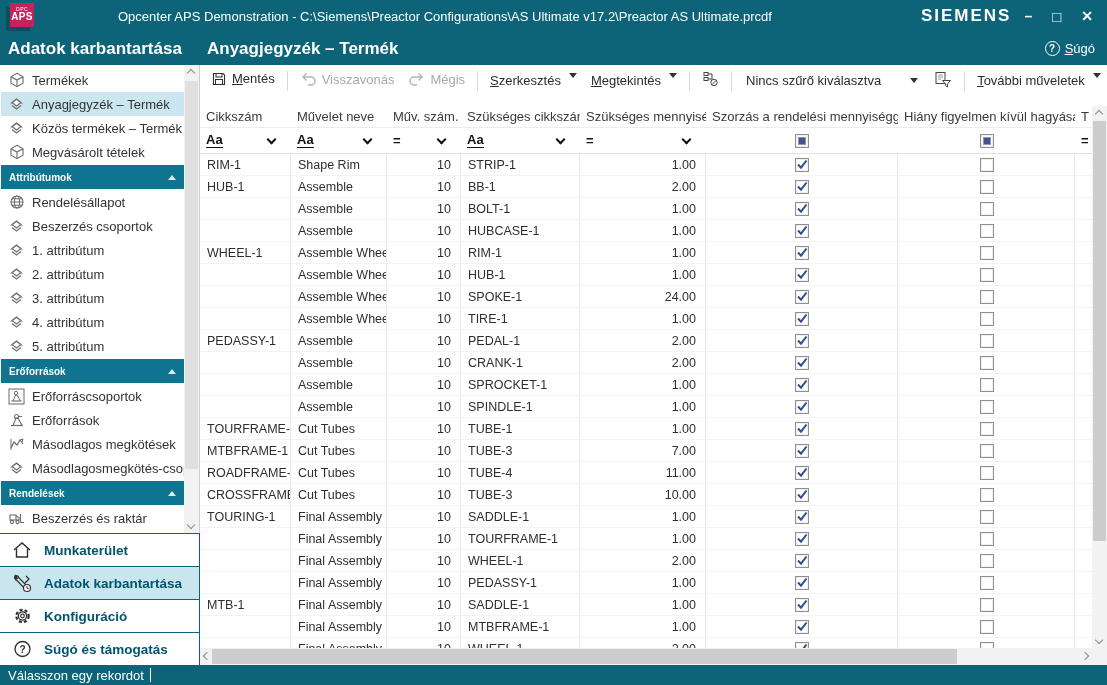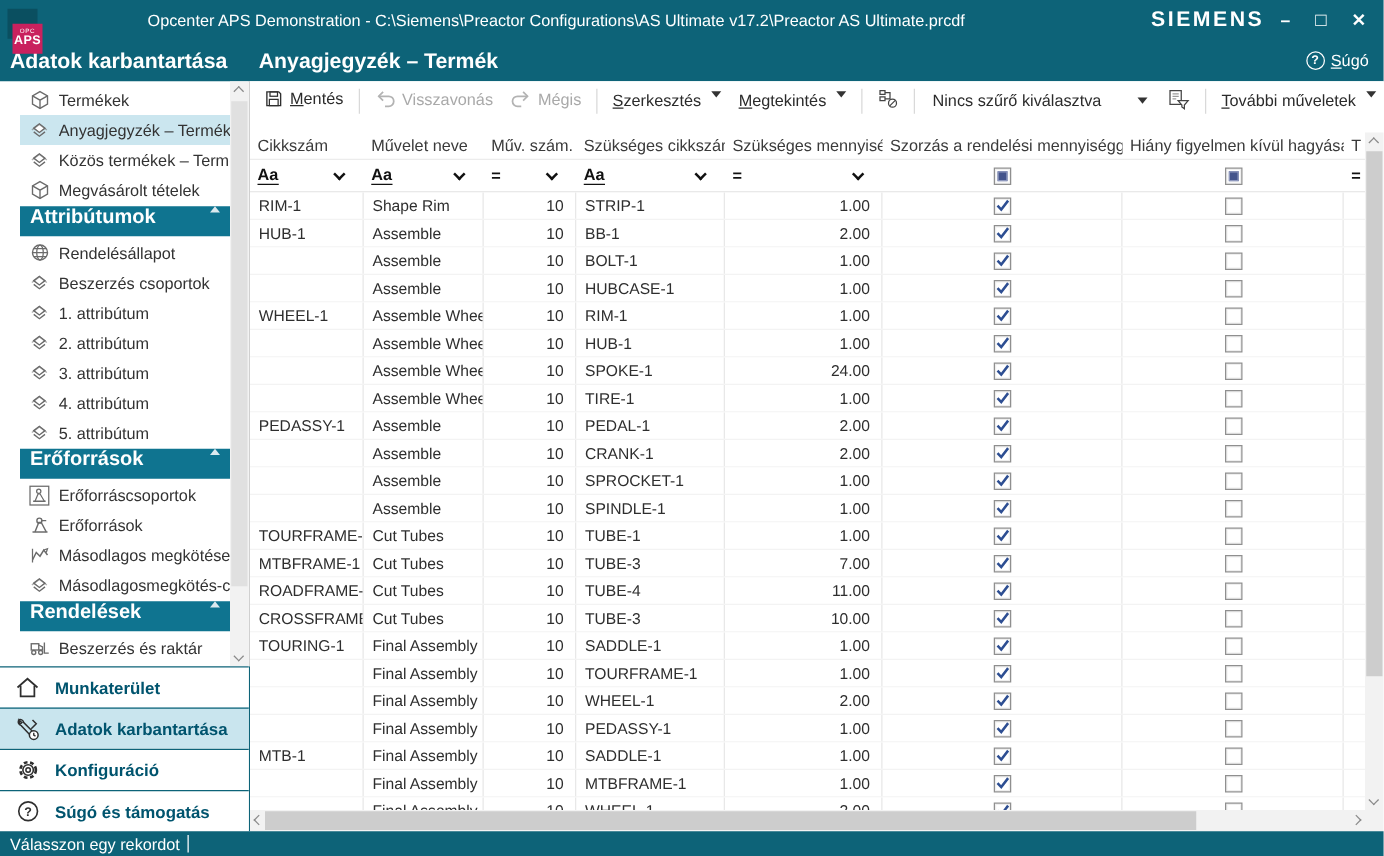--- a/index.html
+++ b/index.html
@@ -4,21 +4,21 @@
 <style>
   * { margin:0; padding:0; box-sizing:border-box; }
   html,body { width:1107px; height:685px; overflow:hidden; }
   body { font-family:"Liberation Sans", sans-serif; font-size:13px; color:#333; background:#fff; }
   .app { width:1107px; height:685px; display:flex; flex-direction:column; }
 
   
   .titlebar { height:32px; background:#0d6378; display:flex; align-items:center; color:#fff; flex:0 0 auto; position:relative; }
   .logo { position:relative; width:27px; height:27px; margin-left:9px; }
   .logo .shadow { position:absolute; left:-3px; top:4px; width:24px; height:24px; background:#0a4f60; }
-  .logo .box { position:absolute; left:1px; top:16px; width:24px; height:24px; background:#c9215e; color:#fff; display:flex; flex-direction:column; align-items:center; justify-content:center; line-height:1; }
+  .logo .box { position:absolute; left:1px; top:0; width:24px; height:24px; background:#c9215e; color:#fff; display:flex; flex-direction:column; align-items:center; justify-content:center; line-height:1; }
   .logo .box .t { font-size:5px; letter-spacing:.5px; }
   .logo .box .m { font-size:10px; font-weight:bold; letter-spacing:.3px; }
   .tb-title { margin-left:82px; font-size:13px; white-space:nowrap; }
   .tb-right { margin-left:auto; display:flex; align-items:center; gap:13px; padding-right:14px; }
   .brand { font-weight:bold; font-size:17px; letter-spacing:2px; }
   .winbtns { display:flex; align-items:center; gap:20px; font-size:14px; }
   .winbtn { cursor:default; line-height:1; }
 
   
   .headerband { height:33px; background:#0d6378; color:#fff; display:flex; align-items:center; flex:0 0 auto; }
@@ -27,25 +27,25 @@
   .hb-help { margin-left:auto; display:flex; align-items:center; gap:5px; padding-right:12px; font-size:13px; }
   .help-circ { width:15px; height:15px; border:1px solid #fff; border-radius:50%; display:flex; align-items:center; justify-content:center; font-size:10px; font-weight:bold; }
   .hb-help u { text-decoration:underline; }
 
   
   .main { flex:1 1 auto; display:flex; min-height:0; }
 
   
   .sidebar { width:200px; flex:0 0 auto; display:flex; flex-direction:column; min-height:0; }
   .side-list-wrap { flex:1 1 auto; position:relative; overflow:hidden; border-right:1px solid #d0d0d0; }
-  .side-list { position:absolute; left:16px; top:3px; right:15px; }
+  .side-list { position:absolute; left:1px; top:3px; right:15px; }
   .side-item { height:24px; display:flex; align-items:center; gap:7px; padding-left:7px; cursor:default; white-space:nowrap; overflow:hidden; }
   .side-item.selected { background:#cbe6ef; }
   .side-item .ic { width:17px; height:17px; flex:0 0 auto; display:flex; align-items:center; justify-content:center; }
-  .side-section { height:24px; margin-top:1px; margin-bottom:1px; background:#0f7490; color:#fff; font-weight:bold; font-size:16px; display:flex; padding:0 8px; cursor:default; }
+  .side-section { height:24px; margin-top:1px; margin-bottom:1px; background:#0f7490; color:#fff; font-weight:bold; font-size:10px; display:flex; align-items:center; padding:0 8px; cursor:default; }
   .side-section .up { margin-left:auto; width:0; height:0; border-left:4px solid transparent; border-right:4px solid transparent; border-bottom:5px solid #dce9ee; }
   .side-scroll { position:absolute; right:0; top:0; bottom:0; width:15px; background:#f2f2f2; }
   .side-scroll .thumb { position:absolute; left:1px; right:1px; top:16px; height:388px; background:#e0e0e0; }
   .chev { display:inline-block; width:6px; height:6px; border-right:1.5px solid #8a8a8a; border-bottom:1.5px solid #8a8a8a; }
   .chev.up { transform:rotate(-135deg); }
   .chev.down { transform:rotate(45deg); }
   .chev.left { transform:rotate(135deg); }
   .chev.right { transform:rotate(-45deg); }
   .sarr { position:absolute; left:4px; }
 

